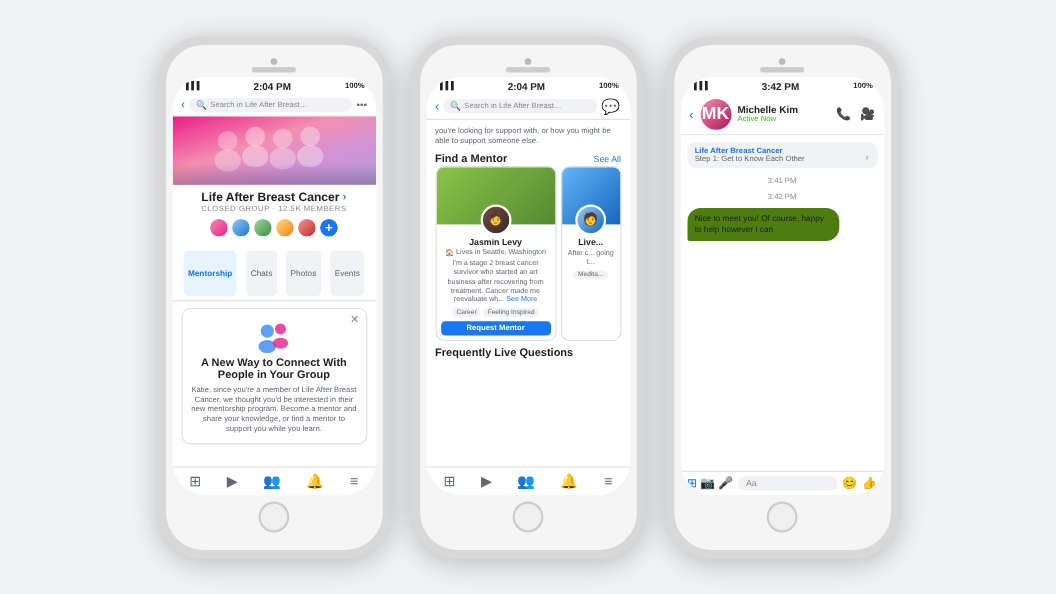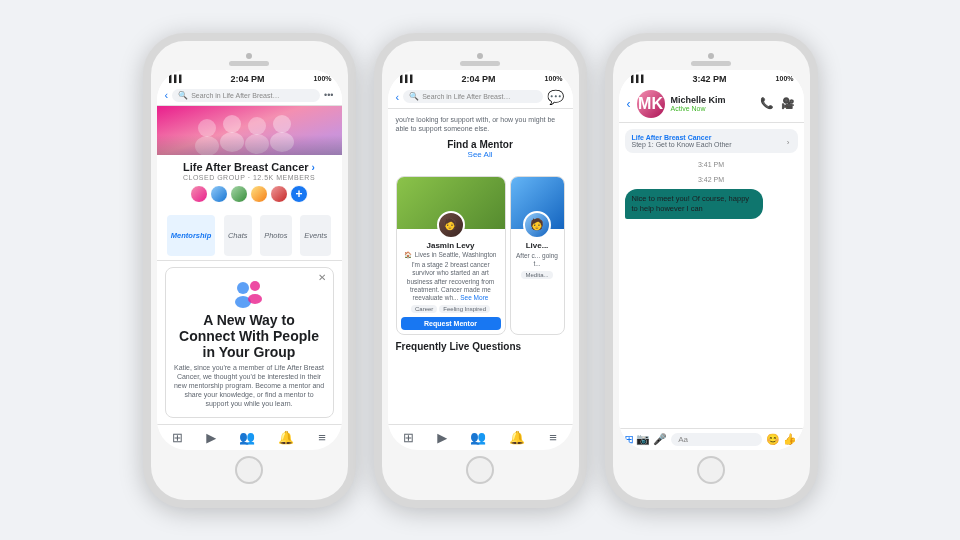--- a/index.html
+++ b/index.html
@@ -166,38 +166,37 @@
       justify-content: space-around;
       padding: 4px 6px;
       border-bottom: 1px solid #e0e0e0;
     }
     .p1-tab {
       font-size: 7.5px;
       color: #606770;
       padding: 16px 4px;
       border-radius: 4px;
       background: #f0f2f5;
-      font-style: italic;
     }
     .p1-promo-card {
       margin: 6px 8px;
       border: 1px solid #ddd;
       border-radius: 8px;
       padding: 8px;
       position: relative;
       text-align: center;
     }
     .p1-close-x {
       position: absolute;
       top: 4px; right: 6px;
       font-size: 10px;
       color: #888;
     }
     .p1-promo-title {
-      font-size: 14px;
+      font-size: 10px;
       font-weight: 700;
       color: #1c1e21;
       margin-bottom: 3px;
     }
     .p1-promo-body {
       font-size: 7px;
       color: #606770;
       line-height: 1.3;
     }
     .p1-bottom-nav {
@@ -237,23 +236,23 @@
       padding: 6px 8px;
     }
     .p2-intro-text {
       font-size: 7px;
       color: #606770;
       margin-bottom: 6px;
       line-height: 1.3;
     }
     .p2-section-header {
       display: flex;
-      align-items: center;
-      margin-bottom: 17px;
-      flex-direction: column;
+      justify-content: space-between;
+      align-items: center;
+      margin-bottom: 1px;
     }
     .p2-section-title {
       font-size: 10px;
       font-weight: 700;
       color: #1c1e21;
     }
     .p2-see-all {
       font-size: 8px;
       color: #1877f2;
     }
@@ -460,21 +459,21 @@
       background: #1877f2;
       color: #fff;
       border-radius: 12px 12px 2px 12px;
       padding: 5px 7px;
       font-size: 7.5px;
       align-self: flex-end;
       max-width: 80%;
       line-height: 1.35;
     }
     .p3-msg-in {
-      background: #0f766e;
+      background: #4d7c0f;
       color: #1c1e21;
       border-radius: 12px 12px 12px 2px;
       padding: 5px 7px;
       font-size: 7.5px;
       align-self: flex-start;
       max-width: 80%;
       line-height: 1.35;
     }
     .p3-input-bar {
       display: flex;

